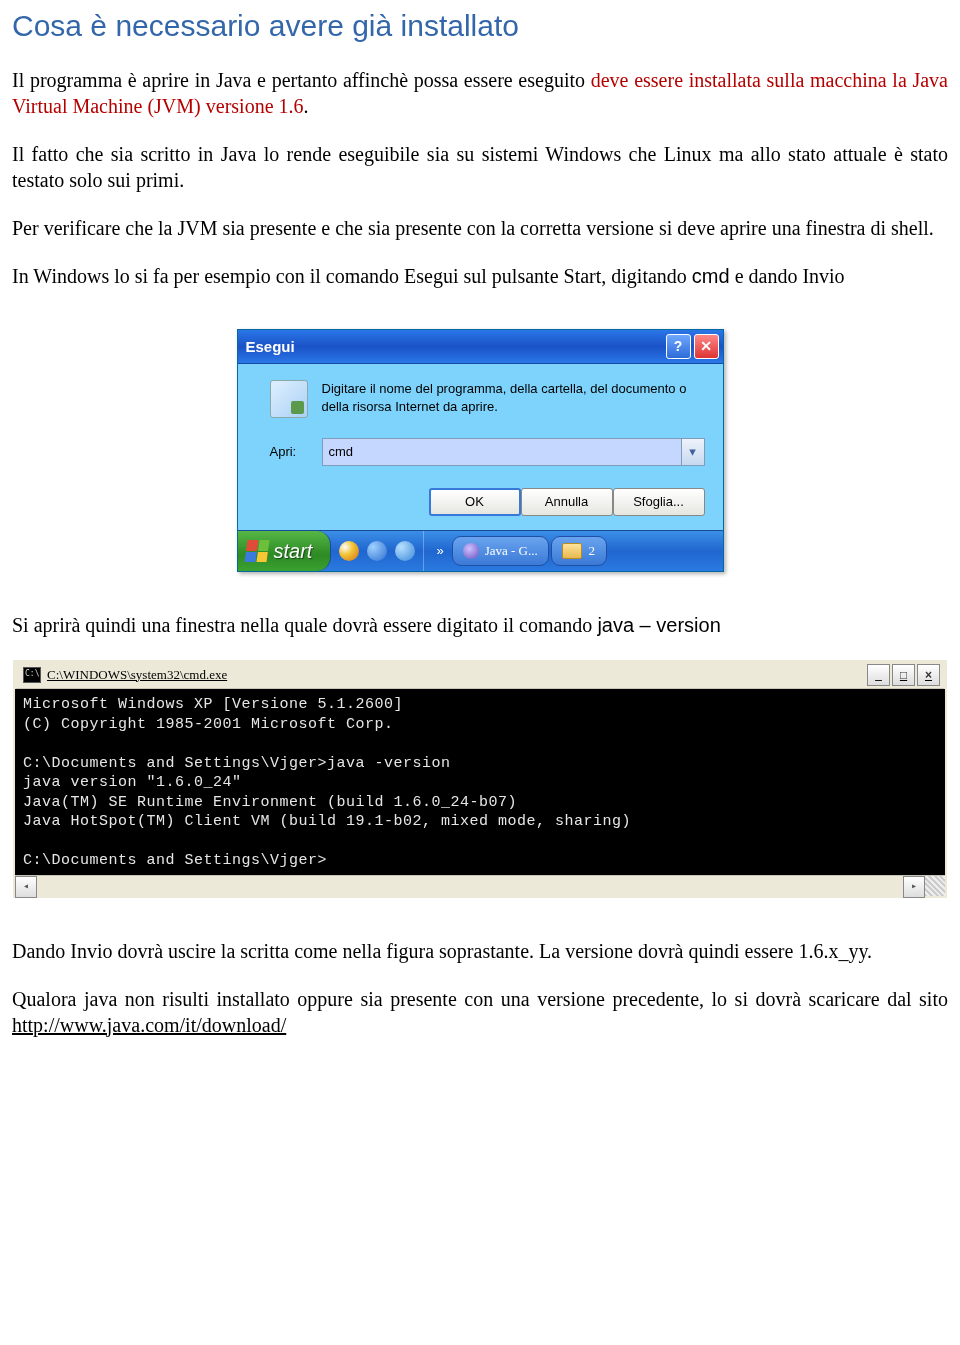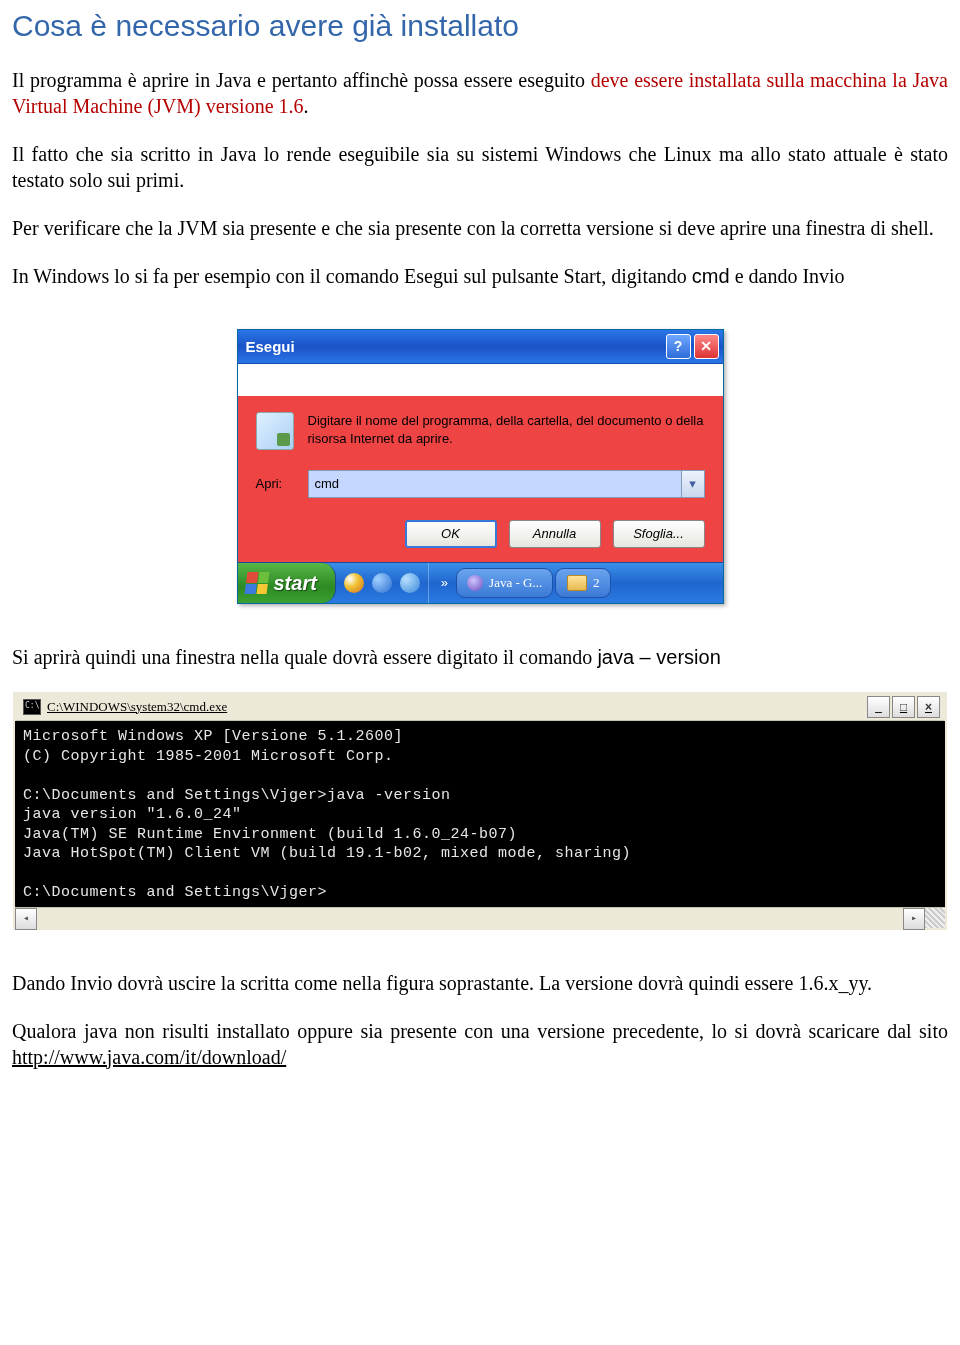--- a/index.html
+++ b/index.html
@@ -48,23 +48,22 @@
   .run-titlebar .spacer{flex:1;}
   .tb-btn{
     width:23px;height:23px;border-radius:3px;margin-left:3px;
     display:flex;align-items:center;justify-content:center;
     font-weight:bold;font-size:14px;
     border:1px solid #fff;
   }
   .tb-help{background:linear-gradient(to bottom,#6fa8ff,#2d6bd8);color:#fff;}
   .tb-close{background:linear-gradient(to bottom,#f88,#d33);color:#fff;}
   .run-body{
-    background:#ef4444;
-    padding:16px 18px 14px 18px;
-    margin-top:32px;
+    background:#7dd3fc;
+    padding:16px 18px 14px 32px;
   }
   .run-row1{display:flex;gap:14px;margin-bottom:20px;}
   .run-icon{
     width:36px;height:36px;flex:0 0 36px;
     border:1px solid #8aa;
     border-radius:3px;
     background:linear-gradient(135deg,#dff0ff,#aad0f5);
     position:relative;
   }
   .run-icon::after{
@@ -79,37 +78,37 @@
   }
   .run-combo input{
     flex:1;border:none;outline:none;font:inherit;padding:0 6px;
     background:#c5d7ff;color:#000;
   }
   .run-combo .caret{
     width:22px;border-left:1px solid #7f9db9;
     background:linear-gradient(to bottom,#eef3fb,#c8d8f0);
     display:flex;align-items:center;justify-content:center;color:#4060a0;
   }
-  .run-btns{display:flex;justify-content:flex-end;gap:12px;font-style:italic;}
+  .run-btns{display:flex;justify-content:flex-end;gap:0;}
   .run-btn{
     min-width:92px;height:28px;border:1px solid #888;border-radius:3px;
     background:linear-gradient(to bottom,#fff,#e6e6e0);
     font:inherit;cursor:pointer;
   }
   .run-btn.primary{border:2px solid #3878d8;}
   
   .taskbar{
     height:40px;background:linear-gradient(to bottom,#3b8fe7 0%,#2066cf 50%,#2a7ae0 100%);
     display:flex;align-items:stretch;border-top:1px solid #1a4a9a;
   }
   .start-btn{
     display:flex;align-items:center;gap:6px;
     padding:0 18px 0 8px;
     background:linear-gradient(to bottom,#56b746 0%,#2d8a24 60%,#3ba131 100%);
-    color:#fff;font-style:italic;font-weight:bold;font-size:20px;
+    color:#fff;font-style:italic;font-weight:normal;font-size:20px;
     border-right:1px solid #1a4a9a;
     border-radius:0 14px 14px 0;
     font-family:"Franklin Gothic Medium",Arial,sans-serif;
     text-shadow:1px 1px 1px rgba(0,0,0,.5);
   }
   .win-flag{width:22px;height:22px;display:grid;grid-template-columns:1fr 1fr;grid-template-rows:1fr 1fr;gap:1px;transform:skewX(-8deg);}
   .win-flag span:nth-child(1){background:#e04b3a;}
   .win-flag span:nth-child(2){background:#6bbf3b;}
   .win-flag span:nth-child(3){background:#3b7be0;}
   .win-flag span:nth-child(4){background:#f6c635;}

